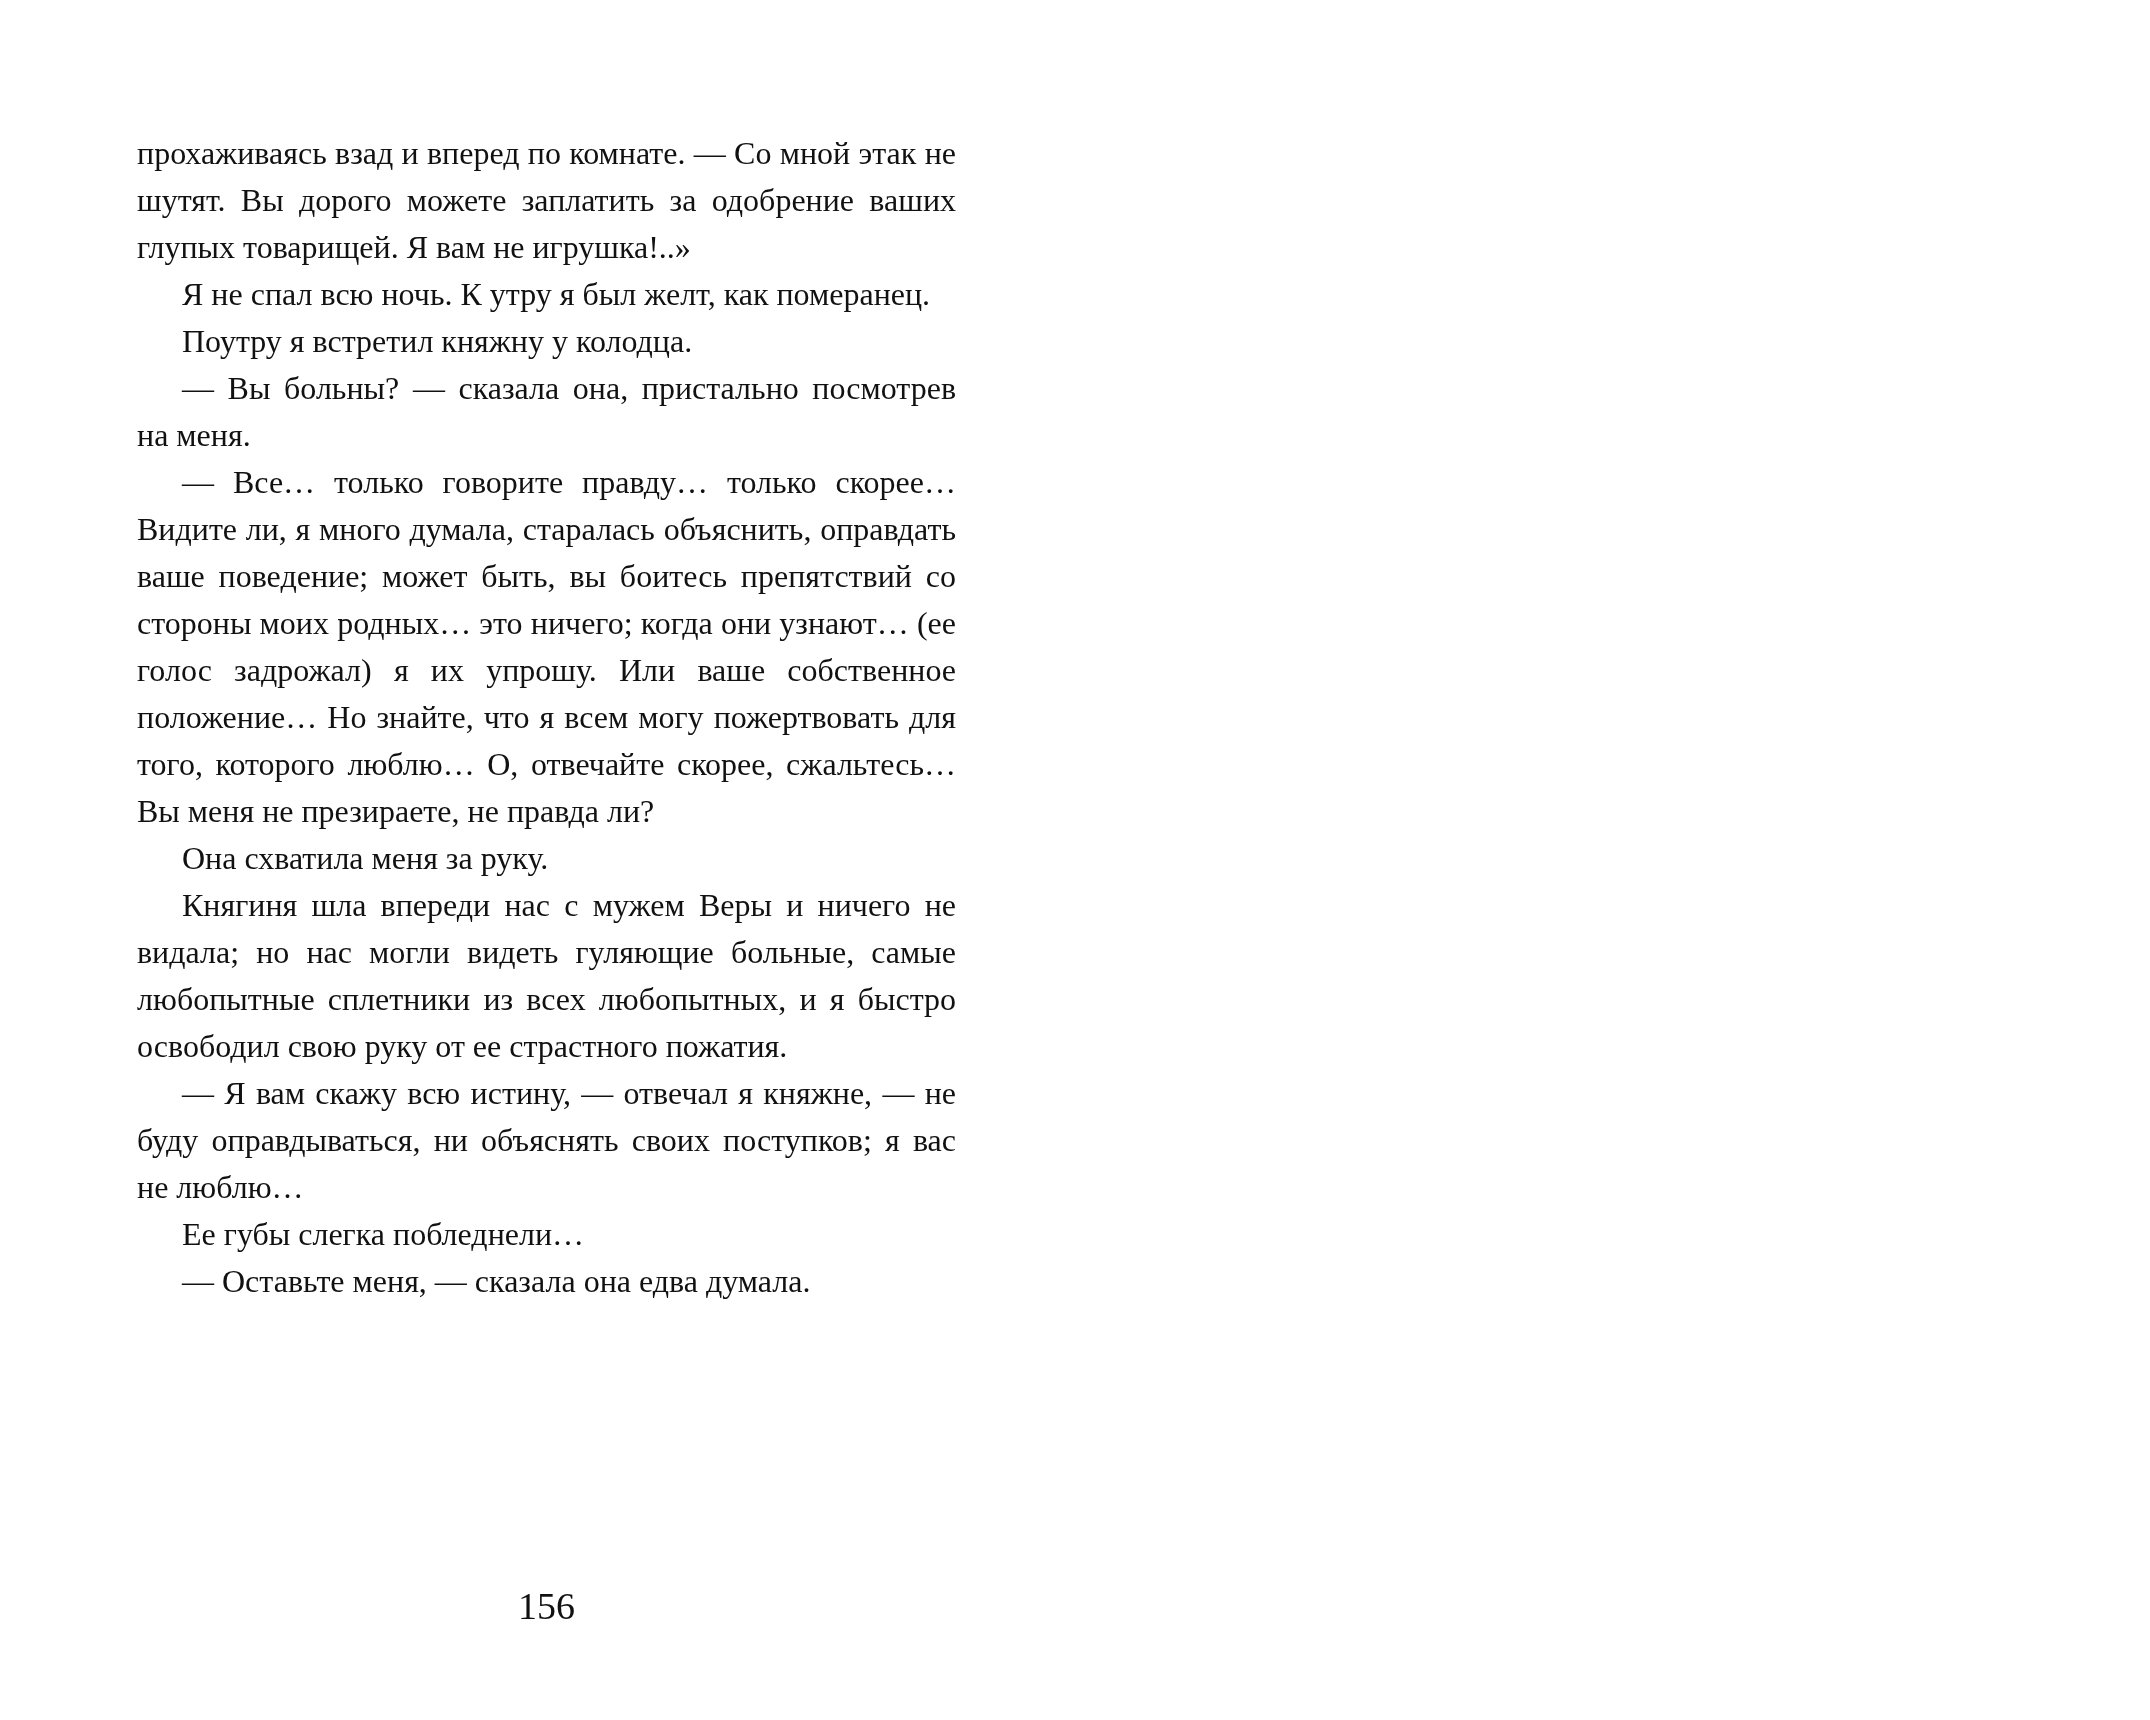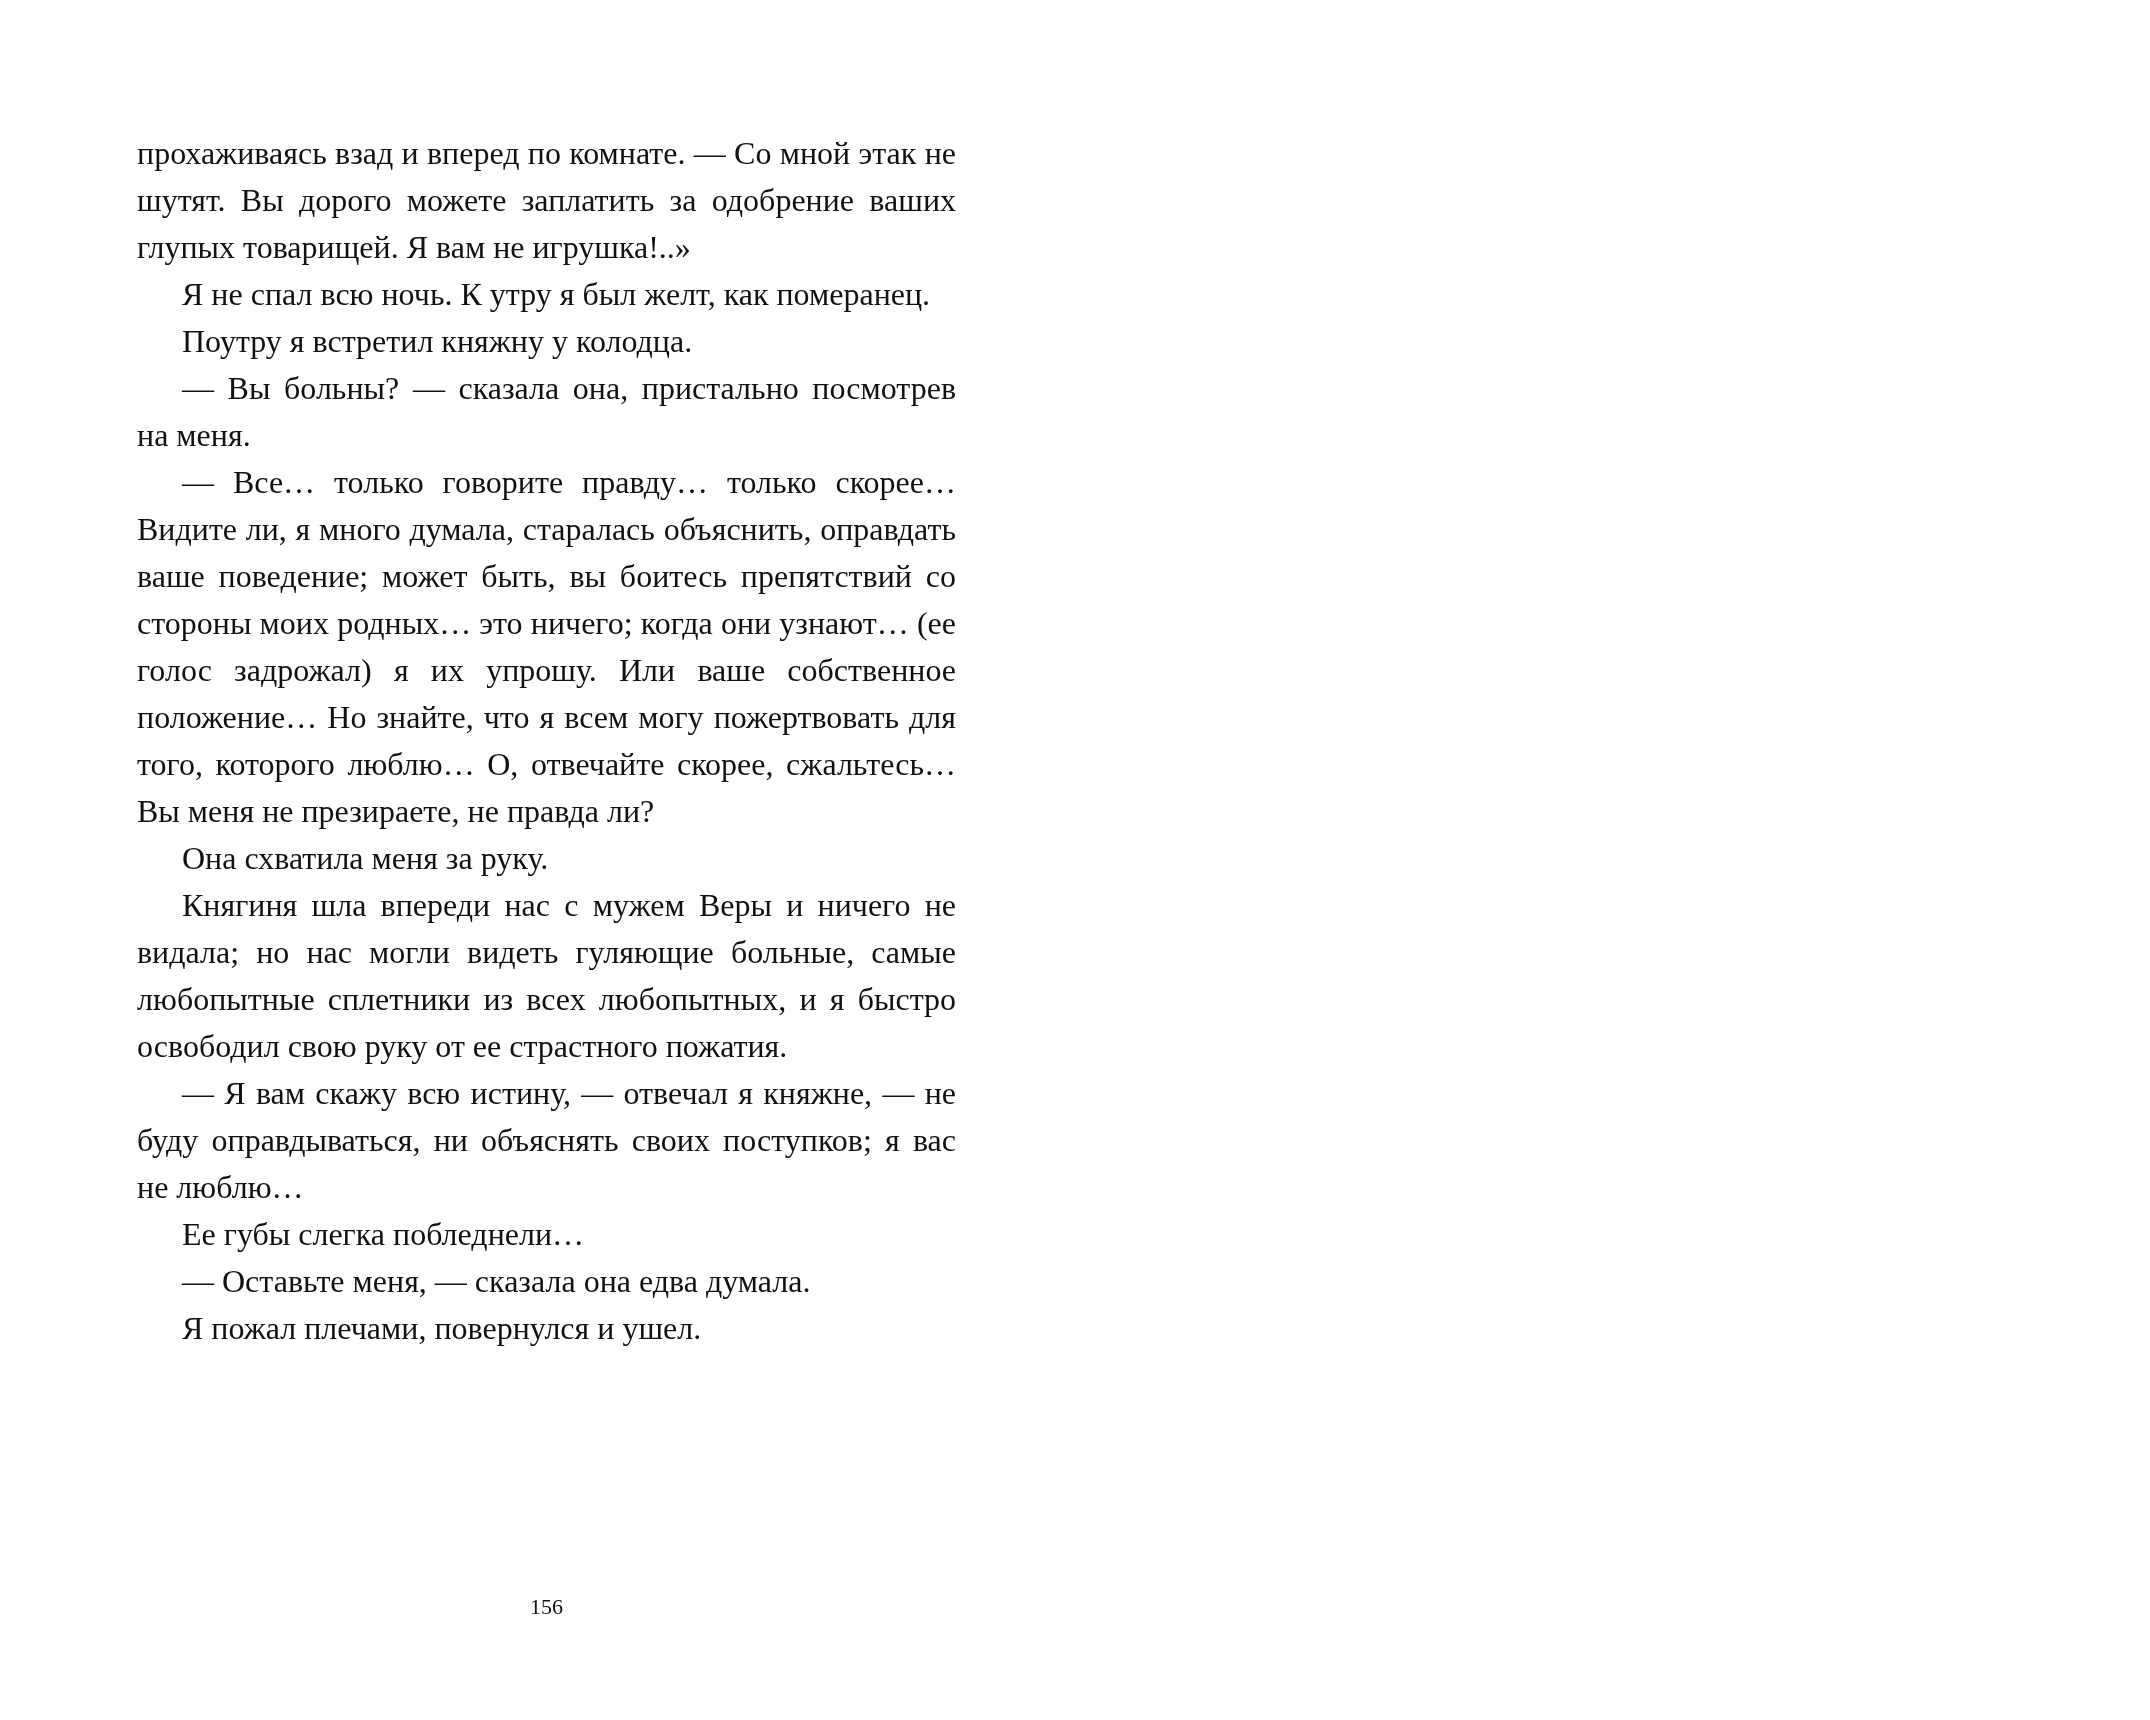--- a/index.html
+++ b/index.html
@@ -47,21 +47,21 @@
   .textblock p {
     margin: 0;
     text-indent: 45px;
   }
   .textblock p.noindent { text-indent: 0; }
 
   
   .folio {
     position: absolute;
     top: 1589px;
-    font-size: 22px;
+    font-size: 38px;
     line-height: 35px;
     color: #111111;
     text-align: center;
   }
   .folio-left  { left: 408px;  width: 277px; }
 </style>
 </head>
 <body>
 
 <div class="spread">
@@ -72,21 +72,20 @@
       <p class="noindent">прохаживаясь взад и вперед по комнате. — Со мной этак не шутят. Вы дорого можете заплатить за одобрение ваших глупых товарищей. Я вам не игрушка!..»</p>
       <p>Я не спал всю ночь. К утру я был желт, как померанец.</p>
       <p>Поутру я встретил княжну у колодца.</p>
       <p>— Вы больны? — сказала она, пристально посмотрев на меня.</p>
       <p>— Все… только говорите правду… только скорее… Видите ли, я много думала, старалась объяснить, оправдать ваше поведение; может быть, вы боитесь препятствий со стороны моих родных… это ничего; когда они узнают… (ее голос задрожал) я их упрошу. Или ваше собственное положение… Но знайте, что я всем могу пожертвовать для того, которого люблю… О, отвечайте скорее, сжальтесь… Вы меня не презираете, не правда ли?</p>
       <p>Она схватила меня за руку.</p>
       <p>Княгиня шла впереди нас с мужем Веры и ничего не видала; но нас могли видеть гуляющие больные, самые любопытные сплетники из всех любопытных, и я быстро освободил свою руку от ее страстного пожатия.</p>
       <p>— Я вам скажу всю истину, — отвечал я княжне, — не буду оправдываться, ни объяснять своих поступков; я вас не люблю…</p>
       <p>Ее губы слегка побледнели…</p>
       <p>— Оставьте меня, — сказала она едва думала.</p>
-      <p>Я пожал плечами, повернулся и ушел.</p>
     </div>
 
     <div class="folio folio-left">156</div>
   </div>
 
   <div class="page page-right">
 
     
 
     

